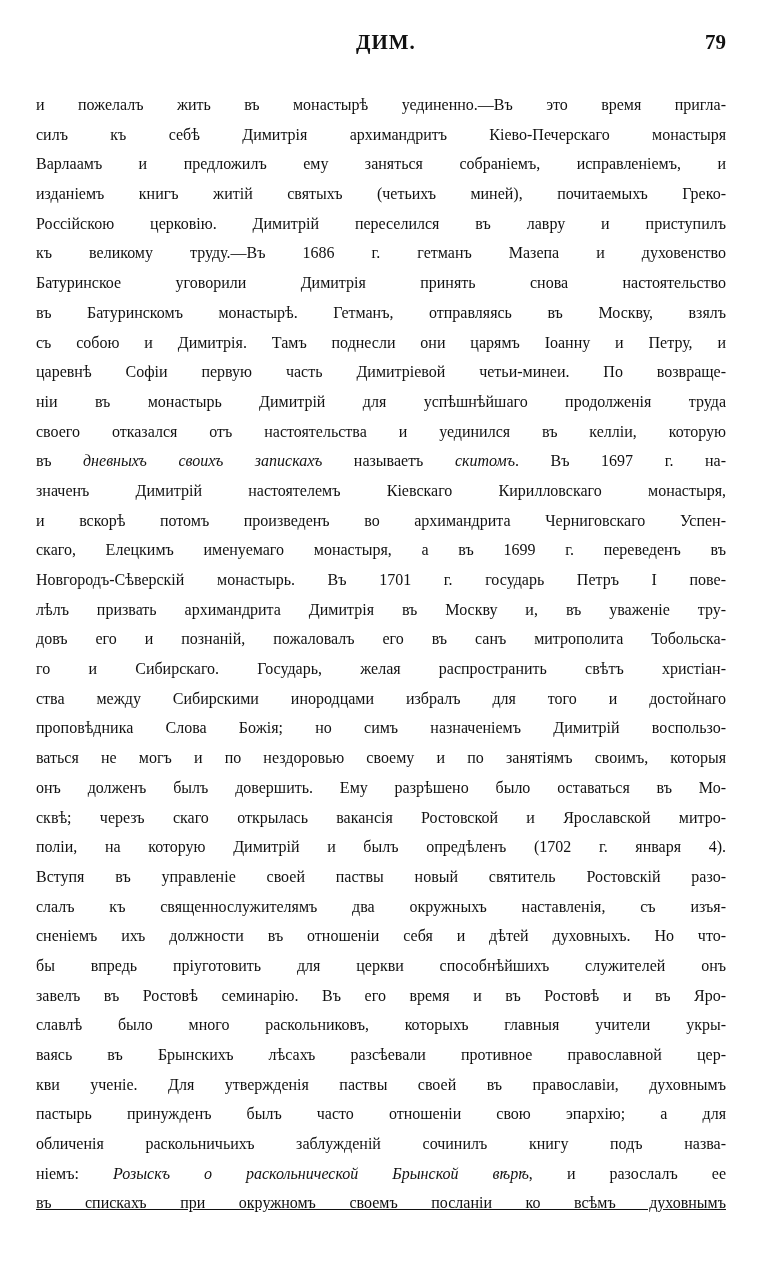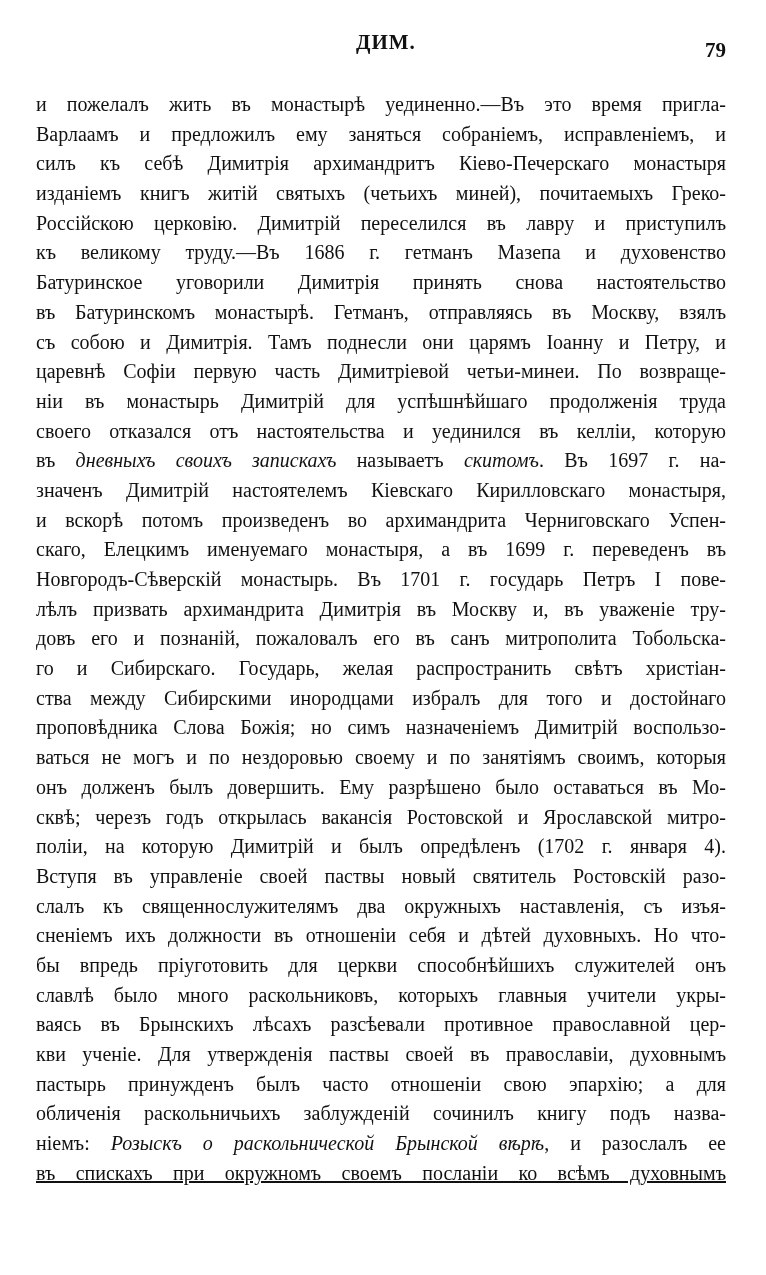--- a/index.html
+++ b/index.html
@@ -1,40 +1,40 @@
 <!DOCTYPE html>
 <html><head>
 <meta charset="utf-8">
 <style>
   html, body { margin: 0; padding: 0; background: #ffffff; }
   body { width: 766px; height: 1275px; position: relative; overflow: hidden; color: #111; }
   .page { position: absolute; left: 0; top: 0; width: 766px; height: 1274px; }
   .header { position: absolute; top: 30px; left: 36px; width: 690px; height: 30px;
     font-family: "Liberation Serif", serif; font-weight: bold; font-size: 21px; }
   .running-head { position: absolute; left: 320px; top: 0; letter-spacing: 1px; }
-  .page-num { position: absolute; right: 0; top: 8px; }
+  .page-num { position: absolute; right: 0; top: 0; }
   .body-text { position: absolute; top: 90px; left: 36px; width: 690px;
-    font-family: "Liberation Serif", serif; font-size: 20px; line-height: 29.7px; }
+    font-family: "Liberation Serif", serif; font-size: 16px; line-height: 29.7px; }
   .line { display: block; white-space: nowrap; text-align: justify; text-align-last: justify;
     height: 29.7px; overflow: visible; }
   .line.last { text-align-last: justify; text-decoration: underline; }
   .seg.it { font-style: italic; }
 </style>
 </head>
 <body>
 
 <div class="page">
   <div class="header">
     <span class="running-head">ДИМ.</span>
     <span class="page-num">79</span>
   </div>
   <div class="body-text" id="body-text">
       <span class="line"><span class="seg">и пожелалъ жить въ монастырѣ уединенно.—Въ это время пригла-</span></span>
+      <span class="line"><span class="seg">силъ къ себѣ Димитрія архимандритъ Кіево-Печерскаго монастыря</span></span>
       <span class="line"><span class="seg">Варлаамъ и предложилъ ему заняться собраніемъ, исправленіемъ, и</span></span>
-      <span class="line"><span class="seg">силъ къ себѣ Димитрія архимандритъ Кіево-Печерскаго монастыря</span></span>
       <span class="line"><span class="seg">изданіемъ книгъ житій святыхъ (четьихъ миней), почитаемыхъ Греко-</span></span>
       <span class="line"><span class="seg">Россійскою церковію. Димитрій переселился въ лавру и приступилъ</span></span>
       <span class="line"><span class="seg">къ великому труду.—Въ 1686 г. гетманъ Мазепа и духовенство</span></span>
       <span class="line"><span class="seg">Батуринское уговорили Димитрія принять снова настоятельство</span></span>
       <span class="line"><span class="seg">въ Батуринскомъ монастырѣ. Гетманъ, отправляясь въ Москву, взялъ</span></span>
       <span class="line"><span class="seg">съ собою и Димитрія. Тамъ поднесли они царямъ Іоанну и Петру, и</span></span>
       <span class="line"><span class="seg">царевнѣ Софіи первую часть Димитріевой четьи-минеи. По возвраще-</span></span>
       <span class="line"><span class="seg">ніи въ монастырь Димитрій для успѣшнѣйшаго продолженія труда</span></span>
       <span class="line"><span class="seg">своего отказался отъ настоятельства и уединился въ келліи, которую</span></span>
       <span class="line"><span class="seg">въ </span><span class="seg it">дневныхъ своихъ запискахъ</span><span class="seg"> называетъ </span><span class="seg it">скитомъ</span><span class="seg">. Въ 1697 г. на-</span></span>
@@ -42,26 +42,27 @@
       <span class="line"><span class="seg">и вскорѣ потомъ произведенъ во архимандрита Черниговскаго Успен-</span></span>
       <span class="line"><span class="seg">скаго, Елецкимъ именуемаго монастыря, а въ 1699 г. переведенъ въ</span></span>
       <span class="line"><span class="seg">Новгородъ-Сѣверскій монастырь. Въ 1701 г. государь Петръ I пове-</span></span>
       <span class="line"><span class="seg">лѣлъ призвать архимандрита Димитрія въ Москву и, въ уваженіе тру-</span></span>
       <span class="line"><span class="seg">довъ его и познаній, пожаловалъ его въ санъ митрополита Тобольска-</span></span>
       <span class="line"><span class="seg">го и Сибирскаго. Государь, желая распространить свѣтъ христіан-</span></span>
       <span class="line"><span class="seg">ства между Сибирскими инородцами избралъ для того и достойнаго</span></span>
       <span class="line"><span class="seg">проповѣдника Слова Божія; но симъ назначеніемъ Димитрій воспользо-</span></span>
       <span class="line"><span class="seg">ваться не могъ и по нездоровью своему и по занятіямъ своимъ, которыя</span></span>
       <span class="line"><span class="seg">онъ долженъ былъ довершить. Ему разрѣшено было оставаться въ Мо-</span></span>
-      <span class="line"><span class="seg">сквѣ; черезъ годъ открылась вакансія Ростовской и Ярославской митро-</span></span>
+      <span class="line"><span class="seg">сквѣ; черезъ скаго открылась вакансія Ростовской и Ярославской митро-</span></span>
       <span class="line"><span class="seg">поліи, на которую Димитрій и былъ опредѣленъ (1702 г. января 4).</span></span>
       <span class="line"><span class="seg">Вступя въ управленіе своей паствы новый святитель Ростовскій разо-</span></span>
       <span class="line"><span class="seg">слалъ къ священнослужителямъ два окружныхъ наставленія, съ изъя-</span></span>
       <span class="line"><span class="seg">сненіемъ ихъ должности въ отношеніи себя и дѣтей духовныхъ. Но что-</span></span>
       <span class="line"><span class="seg">бы впредь пріуготовить для церкви способнѣйшихъ служителей онъ</span></span>
+      <span class="line"><span class="seg">завелъ въ Ростовѣ семинарію. Въ его время и въ Ростовѣ и въ Яро-</span></span>
       <span class="line"><span class="seg">славлѣ было много раскольниковъ, которыхъ главныя учители укры-</span></span>
       <span class="line"><span class="seg">ваясь въ Брынскихъ лѣсахъ разсѣевали противное православной цер-</span></span>
       <span class="line"><span class="seg">кви ученіе. Для утвержденія паствы своей въ православіи, духовнымъ</span></span>
       <span class="line"><span class="seg">пастырь принужденъ былъ часто отношеніи свою эпархію; а для</span></span>
       <span class="line"><span class="seg">обличенія раскольничьихъ заблужденій сочинилъ книгу подъ назва-</span></span>
       <span class="line"><span class="seg">ніемъ: </span><span class="seg it">Розыскъ о раскольнической Брынской вѣрѣ</span><span class="seg">, и разослалъ ее</span></span>
       <span class="line last"><span class="seg">въ спискахъ при окружномъ своемъ посланіи ко всѣмъ духовнымъ</span></span>
     </div>
 </div>
 

